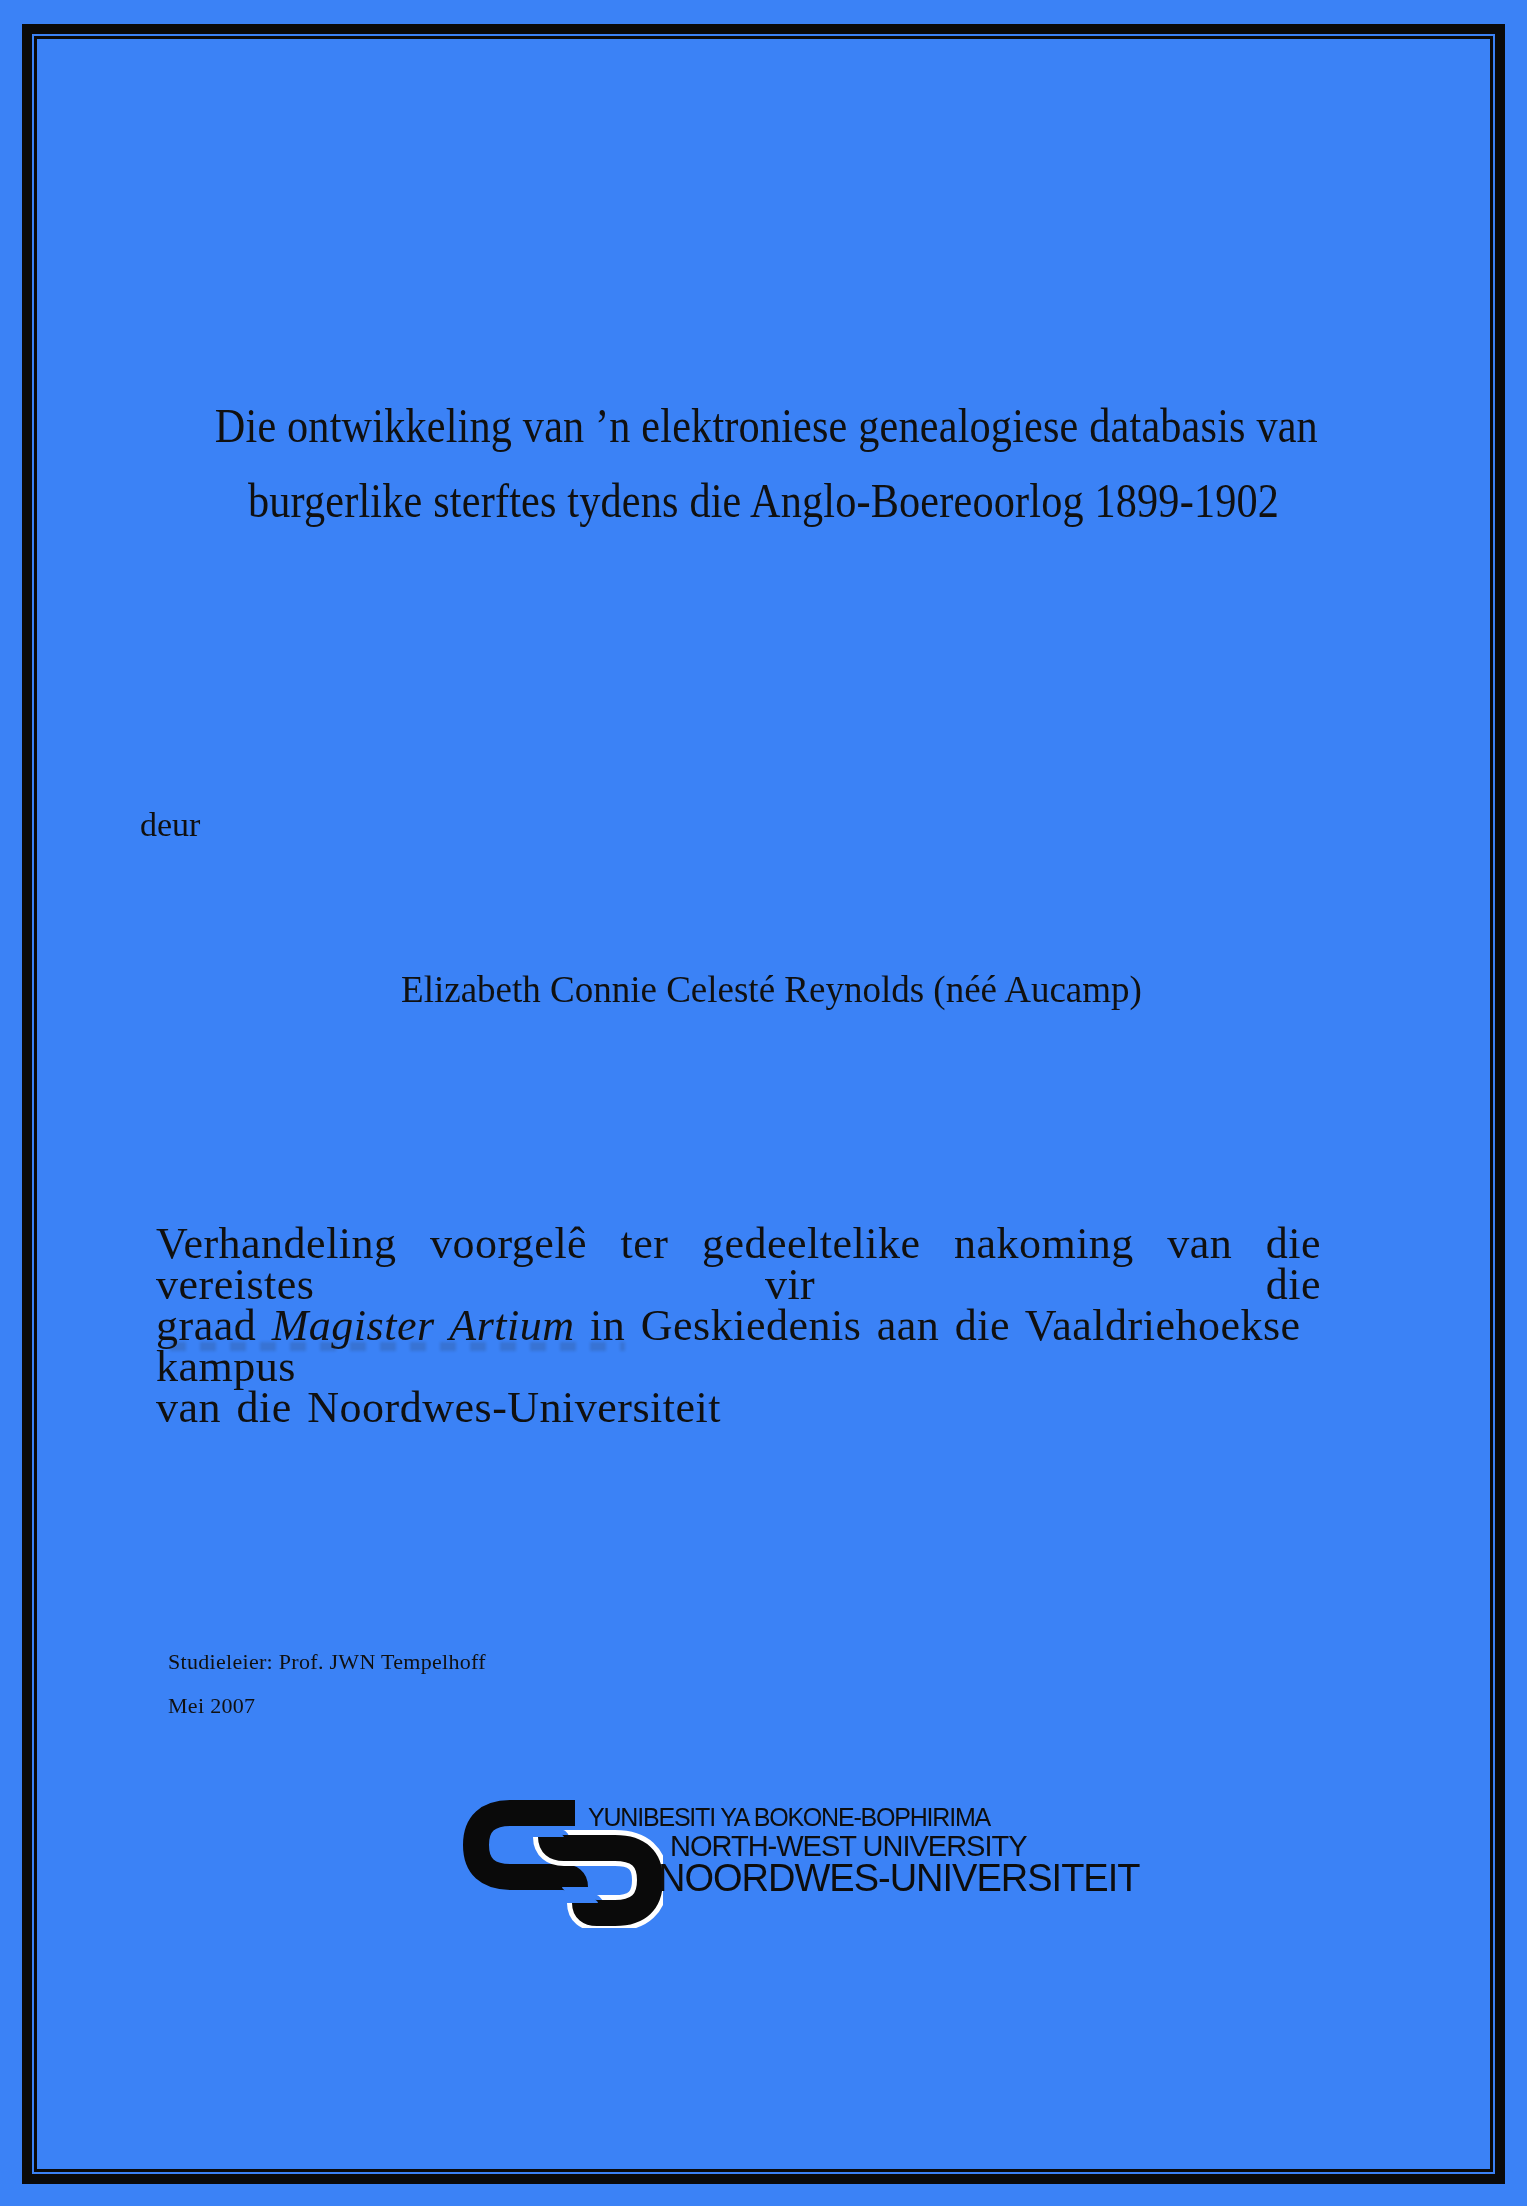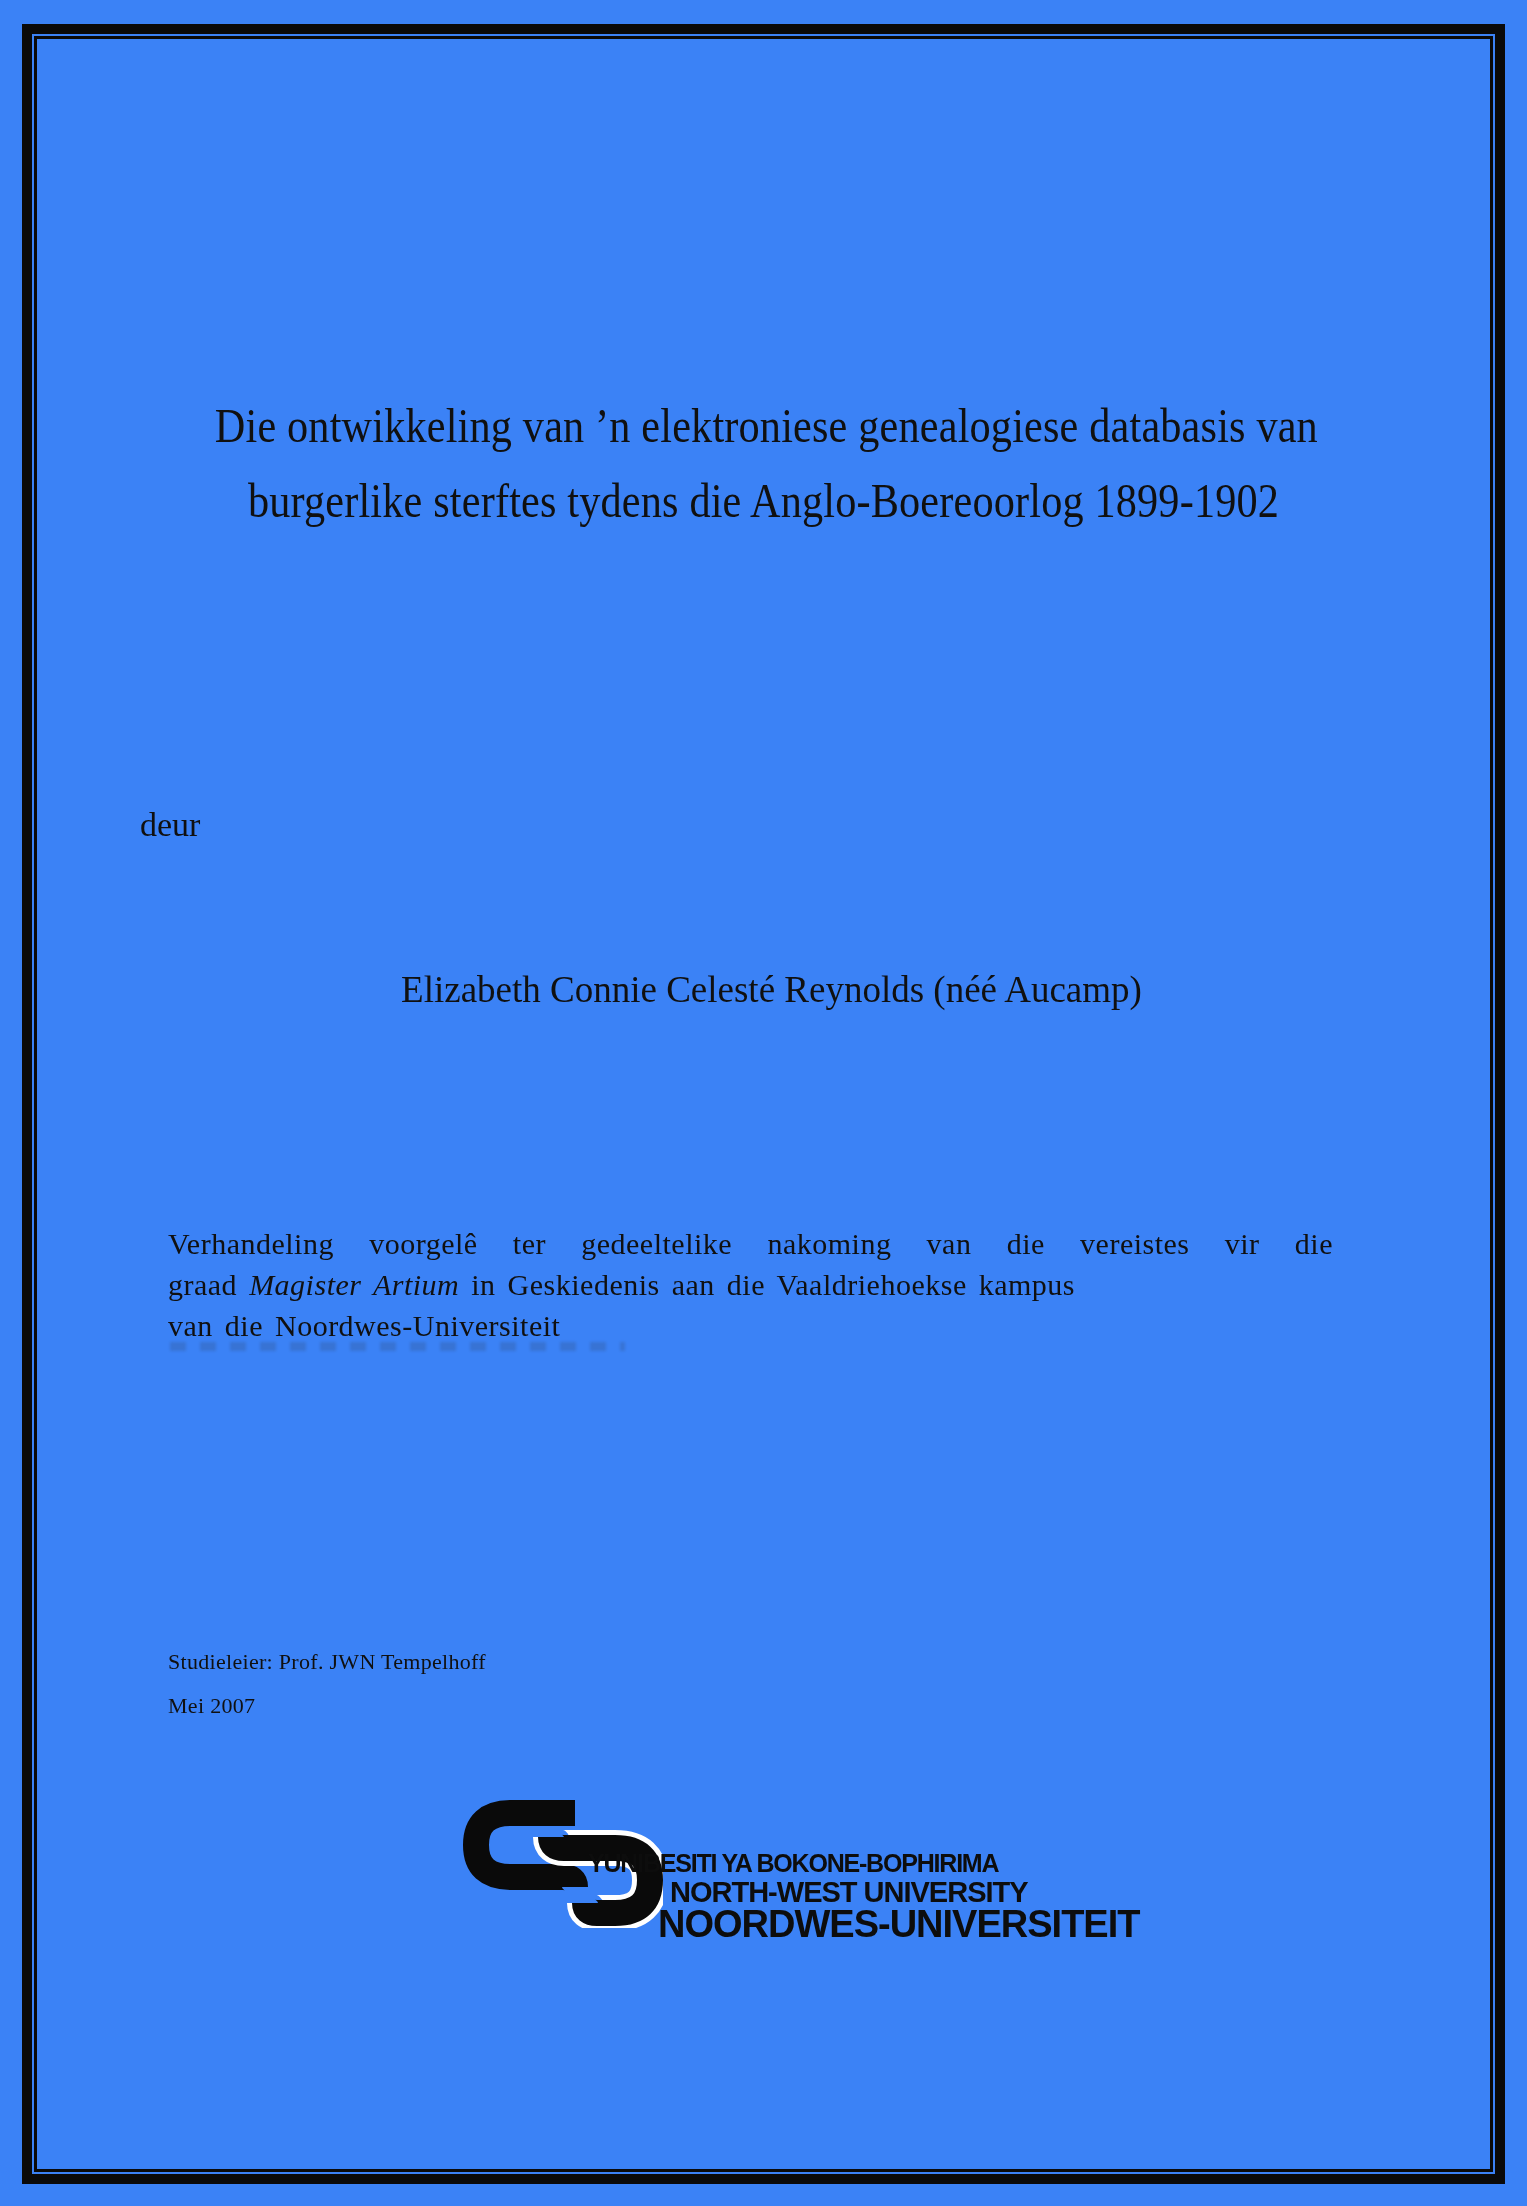--- a/index.html
+++ b/index.html
@@ -73,24 +73,24 @@
     width: 1247px;
     text-align: center;
     font-size: 37px;
     line-height: 48px;
     white-space: nowrap;
     margin-top: 8px;
   }
 
   .statement {
     position: absolute;
-    left: 168px;
+    left: 156px;
     top: 1223px;
     width: 1165px;
-    font-size: 30px;
+    font-size: 44px;
     line-height: 41px;
     word-spacing: 4px;
     letter-spacing: 0.5px;
   }
   .statement .justified {
     text-align: justify;
     text-align-last: justify;
   }
   .statement .italic {
     font-style: italic;
@@ -127,24 +127,23 @@
     height: 130px;
   }
   .logo-mark {
     position: absolute;
     left: 0;
     top: 0;
   }
   .logo-text-line {
     position: absolute;
     font-family: "Liberation Sans", "DejaVu Sans", sans-serif;
-    font-weight: bold;
+    font-weight: normal;
     color: #0d0d0d;
     white-space: nowrap;
-    margin-top: 46px;
   }
   .logo-l1 { left: 125px; top: 3px;  font-size: 25px; letter-spacing: -1.2px; }
   .logo-l2 { left: 207px; top: 30px; font-size: 29px; letter-spacing: -1px; }
   .logo-l3 { left: 195px; top: 57px; font-size: 38px; letter-spacing: -1px; }
 </style>
 </head>
 <body>
 
 <div class="page">
 

